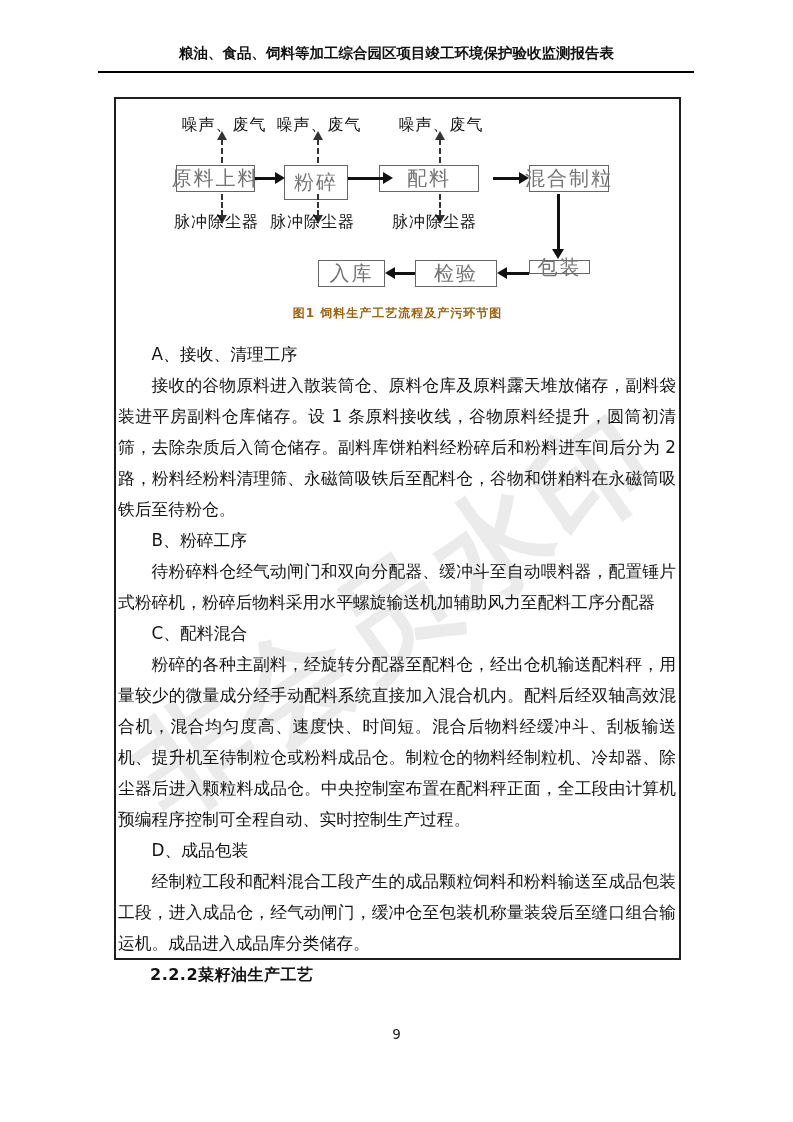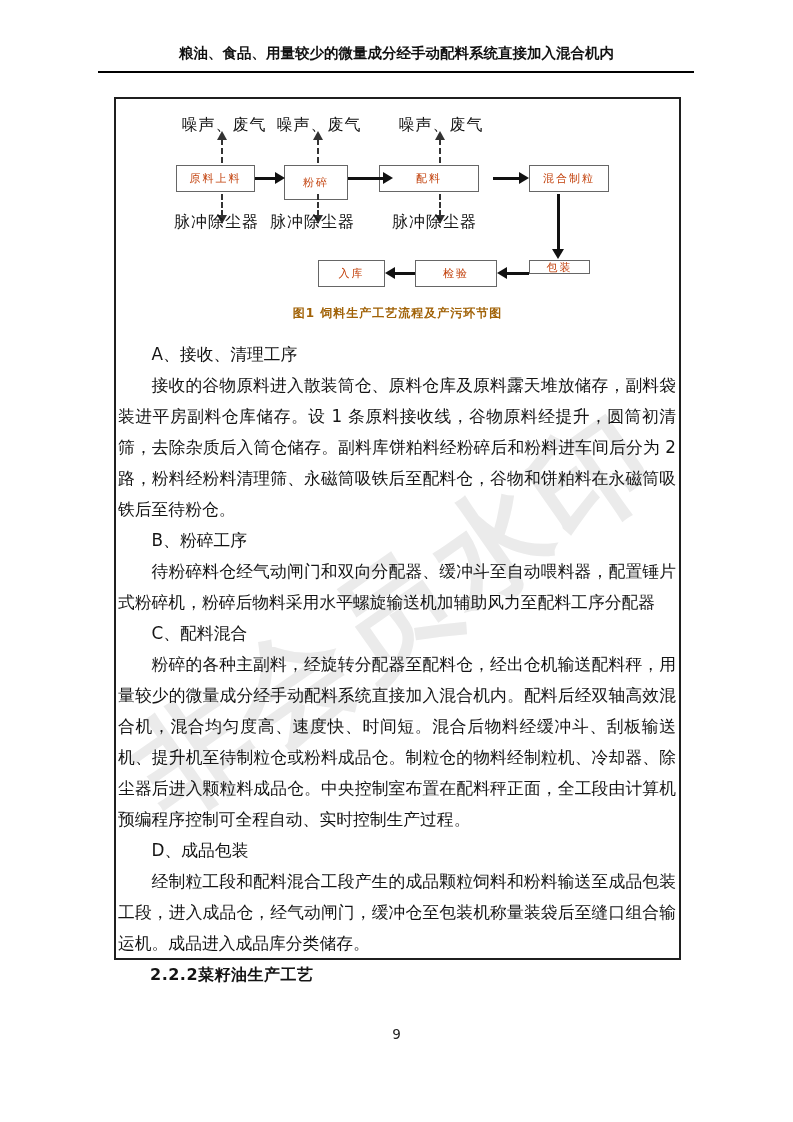--- a/index.html
+++ b/index.html
@@ -28,21 +28,21 @@
   .content-box {
     position:absolute; left:114px; top:97px; width:567px; height:863px;
     border:2px solid #1f1f1f; z-index:1;
   }
 
   
   .flow { position:absolute; left:0; top:0; width:100%; height:245px; }
   .pbox {
     position:absolute; border:1.5px solid #666; background:transparent;
     display:flex; align-items:center; justify-content:center;
-    font-size:11px; letter-spacing:2px; color:#c2410c; white-space:nowrap;
+    font-size:20px; letter-spacing:2px; color:#737373; white-space:nowrap;
   }
   .flabel { position:absolute; font-size:16px; color:#111; text-align:center; white-space:nowrap; letter-spacing:1px; }
 
   .arr-r { position:absolute; height:3px; background:#111; }
   .arr-r::after {
     content:''; position:absolute; right:-9px; top:-5px; width:0; height:0;
     border-left:10px solid #111; border-top:6px solid transparent; border-bottom:6px solid transparent;
   }
   .arr-l { position:absolute; height:3px; background:#111; }
   .arr-l::before {
@@ -82,21 +82,21 @@
   .page-num {
     position:absolute; top:1026px; left:0; width:100%;
     text-align:center; font-size:13.5px; color:#222;
   }
 </style>
 </head>
 <body>
 
 <div class="page">
 
-  <div class="hdr-title">粮油、食品、用量较少的微量成分经手动配料系统直接加入混合机内</div>
+  <div class="hdr-title">粮油、食品、饲料等加工综合园区项目竣工环境保护验收监测报告表</div>
   <div class="hdr-rule"></div>
 
   <div class="watermark">非会员水印</div>
 
   <div class="content-box">
 
     <div class="flow">
 
       <div class="flabel" style="left:63px;top:16px;width:90px;">噪声、废气</div>
       <div class="flabel" style="left:158px;top:16px;width:90px;">噪声、废气</div>

